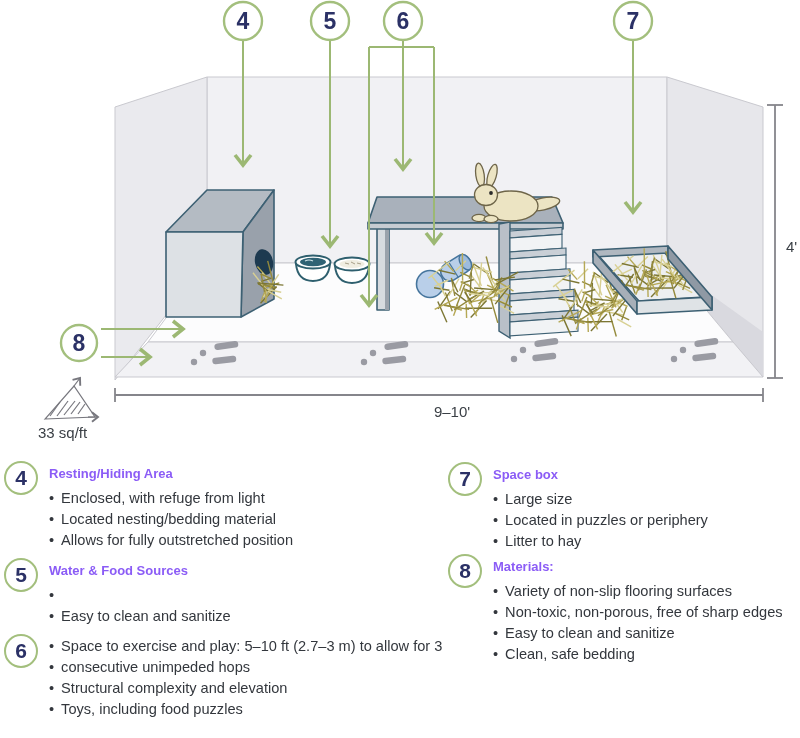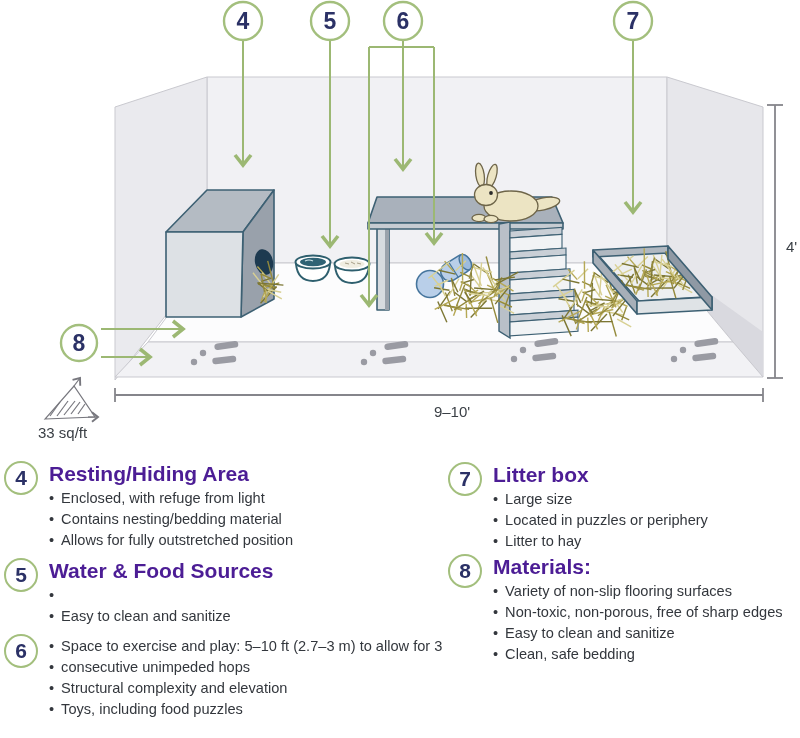--- a/index.html
+++ b/index.html
@@ -6,21 +6,21 @@
   body{width:800px;height:738px;position:relative;font-family:"Liberation Sans",sans-serif;color:#33373d;}
   .stage{position:absolute;left:0;top:0;width:800px;height:738px;}
   svg text{font-family:"Liberation Sans",sans-serif;}
   .cnum{font-size:23px;font-weight:bold;fill:#2b3166;}
   .dim{font-size:15px;fill:#3a3f45;}
   .legend-item{position:absolute;display:flex;gap:11px;align-items:flex-start;}
   .lnum{width:34px;height:34px;border:2.3px solid #a3bf7d;border-radius:50%;
         display:flex;align-items:center;justify-content:center;
         font-size:21px;font-weight:bold;color:#2b3166;box-sizing:border-box;background:#fff;}
   .lbody{padding-top:2px;}
-  .ltitle{font-size:21px;font-weight:bold;color:#4c1d95;line-height:22px;margin-bottom:3px;}
+  .ltitle{font-size:13px;font-weight:bold;color:#8b5cf6;line-height:22px;margin-bottom:3px;}
   .lbullet{display:flex;gap:7px;font-size:14.6px;line-height:21px;color:#33373d;}
   .lbullet .dot{flex:0 0 auto;}
 </style>
 </head>
 <body>
 
 <div class="stage">
 
 <svg width="800" height="455" viewBox="0 0 800 455" style="position:absolute;left:0;top:0;">
   <defs>
@@ -432,21 +432,21 @@
         <span>4</span>
       </div>
   <div class="lbody">
     <div class="ltitle">Resting/Hiding Area</div>
     <div class="lbullet">
           <span class="dot">•</span>
           <span>Enclosed, with refuge from light</span>
         </div>
     <div class="lbullet">
           <span class="dot">•</span>
-          <span>Contains nesting/bedding material</span>
+          <span>Located nesting/bedding material</span>
         </div>
     <div class="lbullet">
           <span class="dot">•</span>
           <span>Allows for fully outstretched position</span>
         </div>
   </div>
 </div>
 
 <div class="legend-item" style="left:4px;top:558px;width:440px;">
   <div class="lnum">
@@ -486,21 +486,21 @@
           <span>Toys, including food puzzles</span>
         </div>
   </div>
 </div>
 
 <div class="legend-item" style="left:448px;top:462px;width:350px;">
   <div class="lnum">
         <span>7</span>
       </div>
   <div class="lbody">
-    <div class="ltitle">Litter box</div>
+    <div class="ltitle">Space box</div>
     <div class="lbullet">
           <span class="dot">•</span>
           <span>Large size</span>
         </div>
     <div class="lbullet">
           <span class="dot">•</span>
           <span>Located in puzzles or periphery</span>
         </div>
     <div class="lbullet">
           <span class="dot">•</span>

